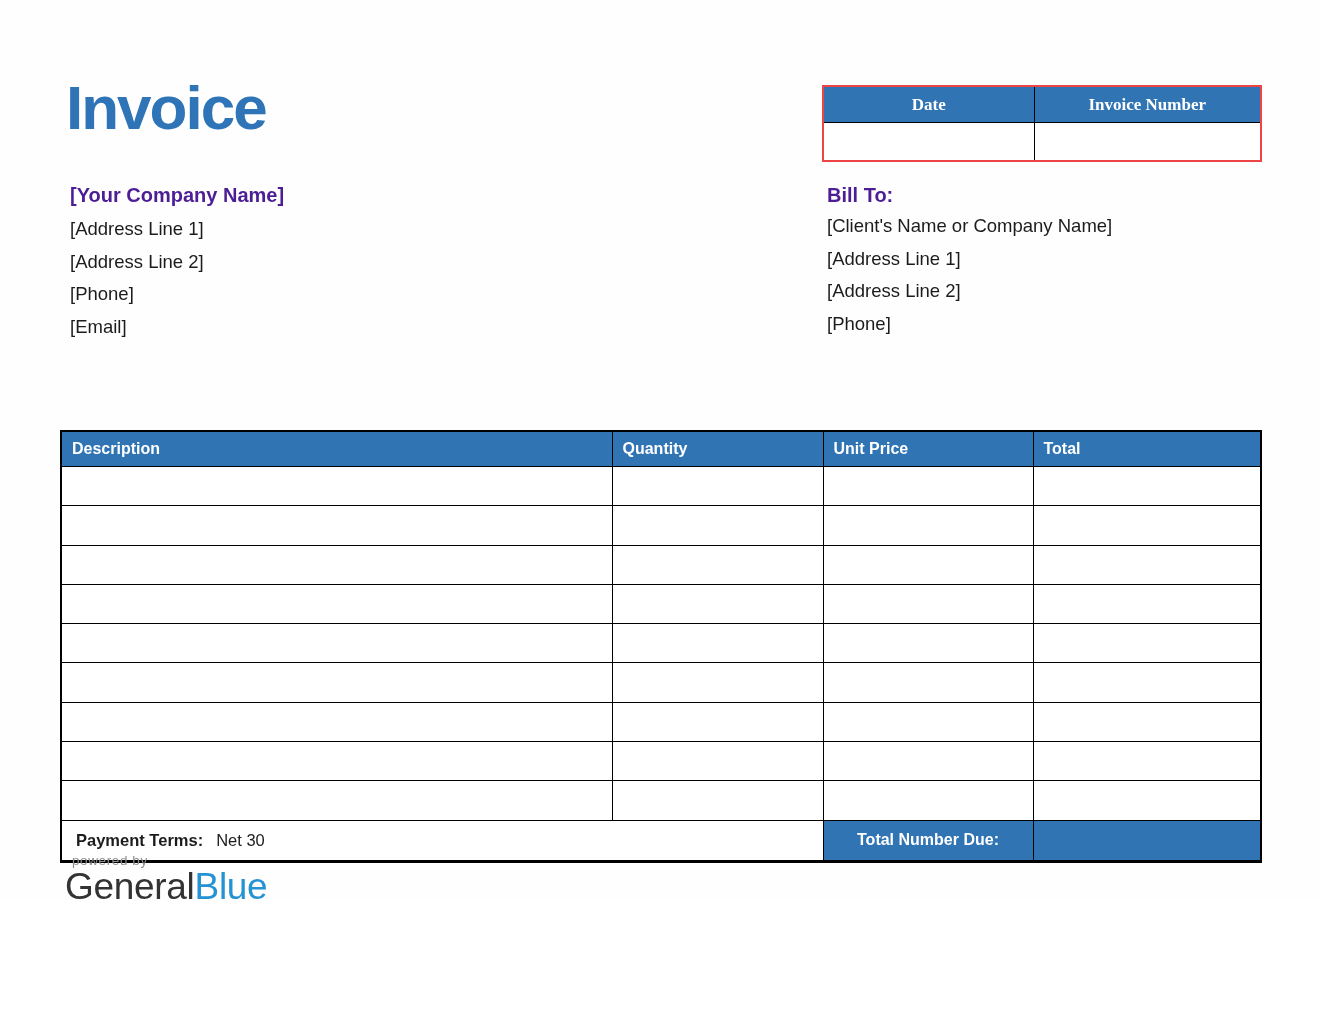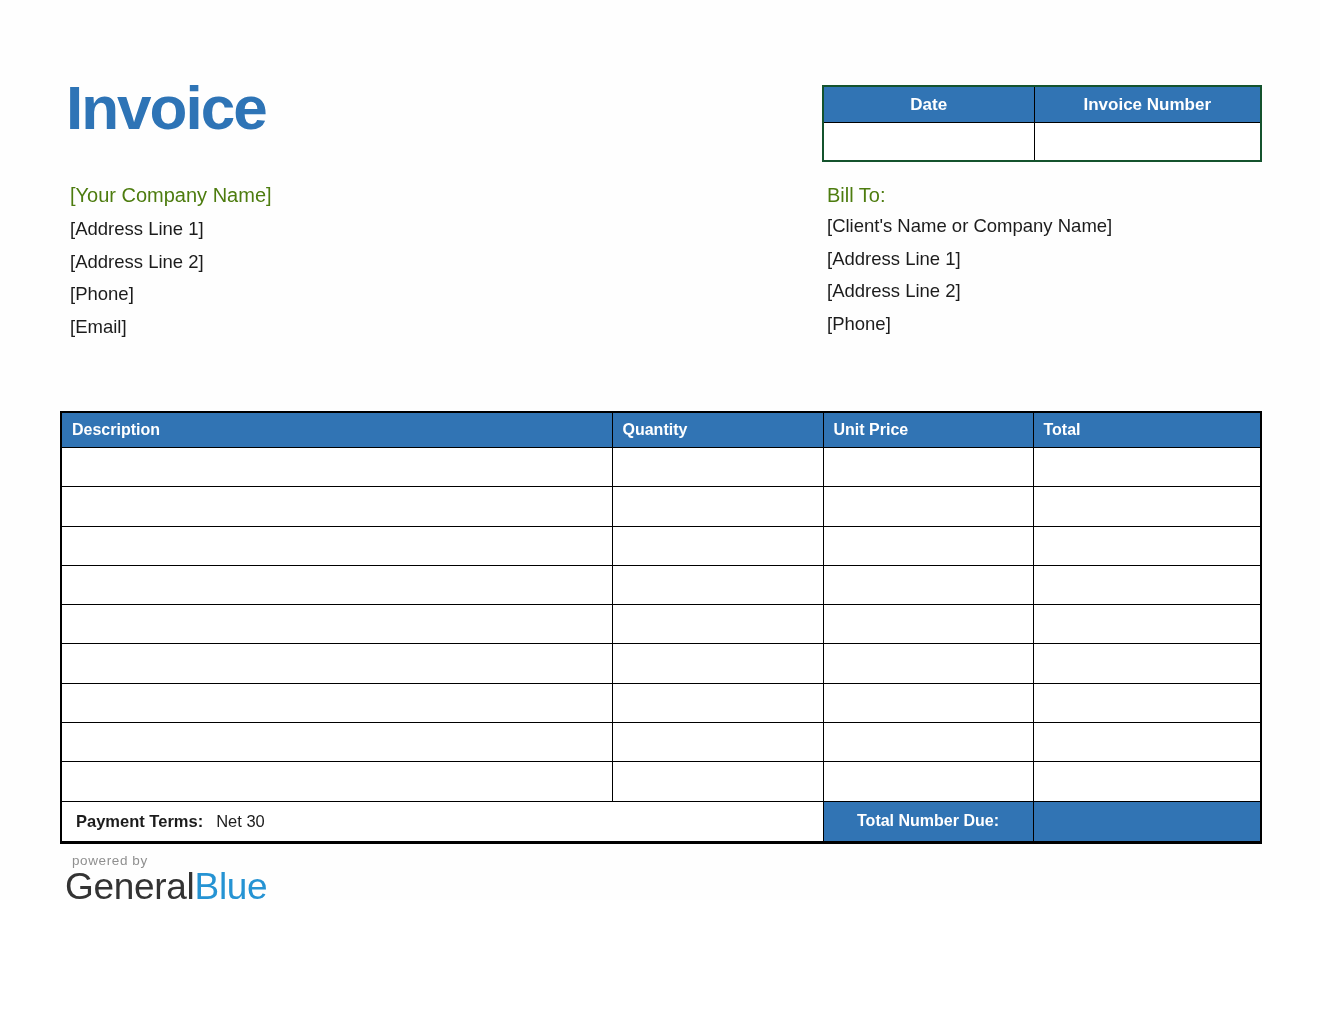--- a/index.html
+++ b/index.html
@@ -4,34 +4,34 @@
 <style>
   html,body{margin:0;padding:0;background:#fff;}
   .page{position:relative;width:1320px;height:900px;background:#fefefe;overflow:hidden;
         font-family:"Liberation Sans","DejaVu Sans",sans-serif;color:#1c1c1c;}
 
   .title{position:absolute;left:66px;top:77px;font-size:62px;line-height:1;
          font-weight:700;color:#2e74b6;letter-spacing:-2px;}
 
   
   .date-table{position:absolute;left:822px;top:85px;width:438px;
-              border-collapse:collapse;table-layout:fixed;border:2px solid #14532d;}
+              border-collapse:collapse;table-layout:fixed;border:2px solid #ef4444;font-family:Liberation Serif, serif;}
   .date-table th{height:35px;background:#3174b4;color:#fff;font-size:17px;font-weight:700;
                  text-align:center;vertical-align:middle;border:1.6px solid #000;padding:0;}
   .date-table td{height:37px;background:#fff;border:1.6px solid #000;padding:0;}
 
   
   .company{position:absolute;left:70px;top:183px;}
   .billto{position:absolute;left:827px;top:183px;}
-  .blk-head{font-size:20px;font-weight:400;color:#4d7c0f;line-height:24px;margin:0 0 6px 0;}
+  .blk-head{font-size:20px;font-weight:700;color:#4c1d95;line-height:24px;margin:0 0 6px 0;}
   .blk-line{font-size:18.5px;line-height:32.6px;color:#1c1c1c;white-space:nowrap;}
   .billto .blk-head{margin-bottom:3px;}
 
   
-  .items-table{position:absolute;left:60px;top:411px;width:1200px;
+  .items-table{position:absolute;left:60px;top:430px;width:1200px;
                border-collapse:collapse;table-layout:fixed;border:2px solid #000;}
   .items-table th{height:34px;background:#3174b4;color:#fff;font-size:16px;font-weight:700;
                   text-align:left;vertical-align:middle;padding:0 0 0 10px;border:1.6px solid #000;}
   .items-table td{border:1.6px solid #000;background:#fff;padding:0;}
   .items-table td.item{height:38.3px;}
   .items-table td.pay{height:39px;vertical-align:middle;padding-left:14px;
                       font-size:16.5px;border-bottom:3px solid #000;white-space:nowrap;}
   .pay-label{font-weight:700;}
   .pay-value{margin-left:13px;font-weight:400;}
   .items-table td.total-label{background:#3174b4;color:#fff;font-weight:700;font-size:16px;

